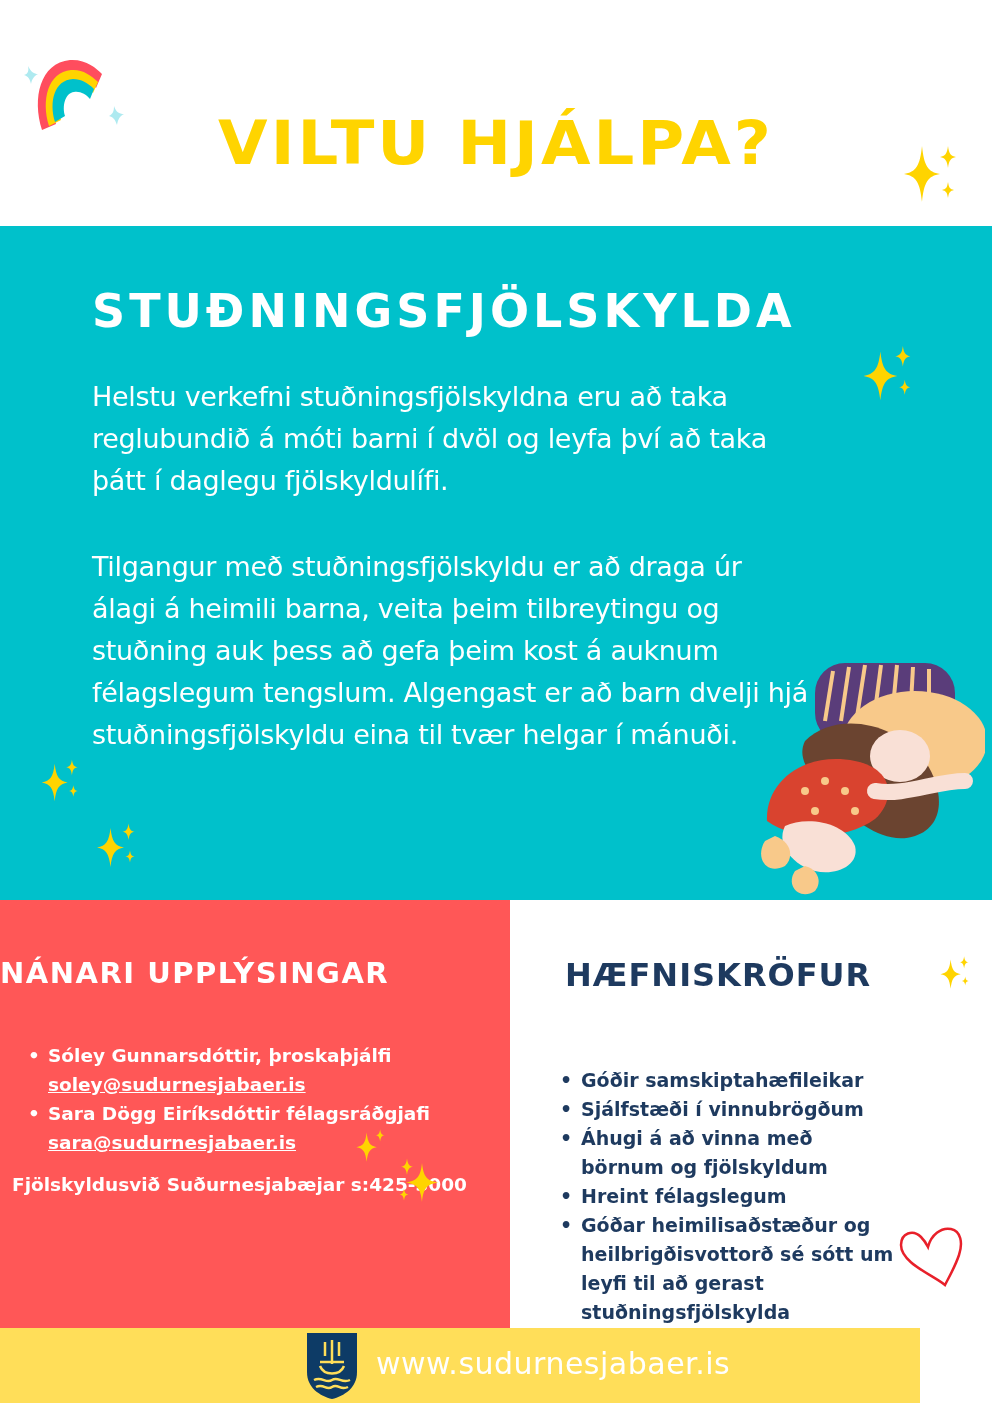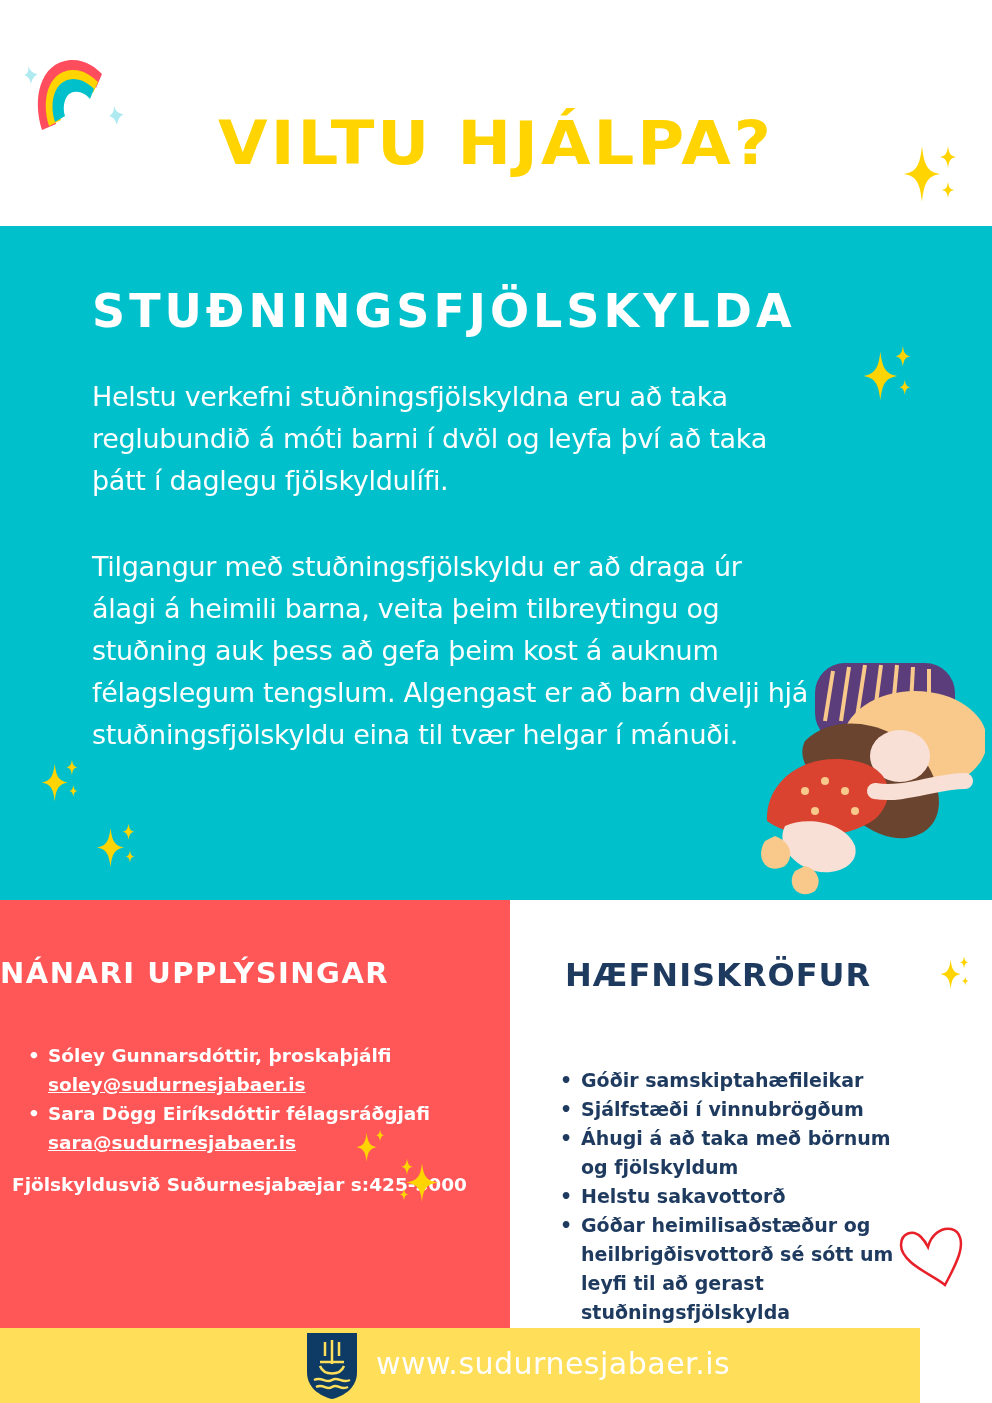--- a/index.html
+++ b/index.html
@@ -157,22 +157,22 @@
 <div class="reqs">
   <div class="reqs-title">HÆFNISKRÖFUR</div>
   <svg class="sparkle" style="left:426px;top:55px;width:36px;height:36px" viewBox="0 0 64 64">
     <path d="M26 8 C28 26 32 32 44 34 C32 36 28 42 26 60 C24 42 20 36 8 34 C20 32 24 26 26 8 Z" fill="#ffd400"></path>
     <path d="M50 2 C51 10 53 12 58 13 C53 14 51 16 50 24 C49 16 47 14 42 13 C47 12 49 10 50 2 Z" fill="#ffd400"></path>
     <path d="M52 38 C53 44 54 45 58 46 C54 47 53 48 52 54 C51 48 50 47 46 46 C50 45 51 44 52 38 Z" fill="#ffd400"></path>
   </svg>
   <ul class="reqs-list">
     <li>Góðir samskiptahæfileikar</li>
     <li>Sjálfstæði í vinnubrögðum</li>
-    <li>Áhugi á að taka með börnum og fjölskyldum</li>
-    <li>Helstu sakavottorð</li>
+    <li>Áhugi á að vinna með börnum og fjölskyldum</li>
+    <li>Hreint félagslegum</li>
     <li>Góðar heimilisaðstæður og heilbrigðisvottorð sé sótt um leyfi til að gerast stuðningsfjölskylda</li>
   </ul>
   <svg class="heart" viewBox="0 0 70 65">
     <path d="M50 60 C38 50 6 38 6 20 C6 8 18 4 26 12 C30 16 32 20 33 22 C36 10 46 2 56 4 C66 6 68 18 64 30 C60 42 54 52 50 60 Z" fill="none" stroke="#e8202a" stroke-width="2.5"></path>
   </svg>
 </div>
 
 <div class="footer">
   <svg class="crest" viewBox="0 0 52 68">
     <path d="M1 1 H51 V40 C51 56 38 64 26 67 C14 64 1 56 1 40 Z" fill="#0d3b66"></path>

